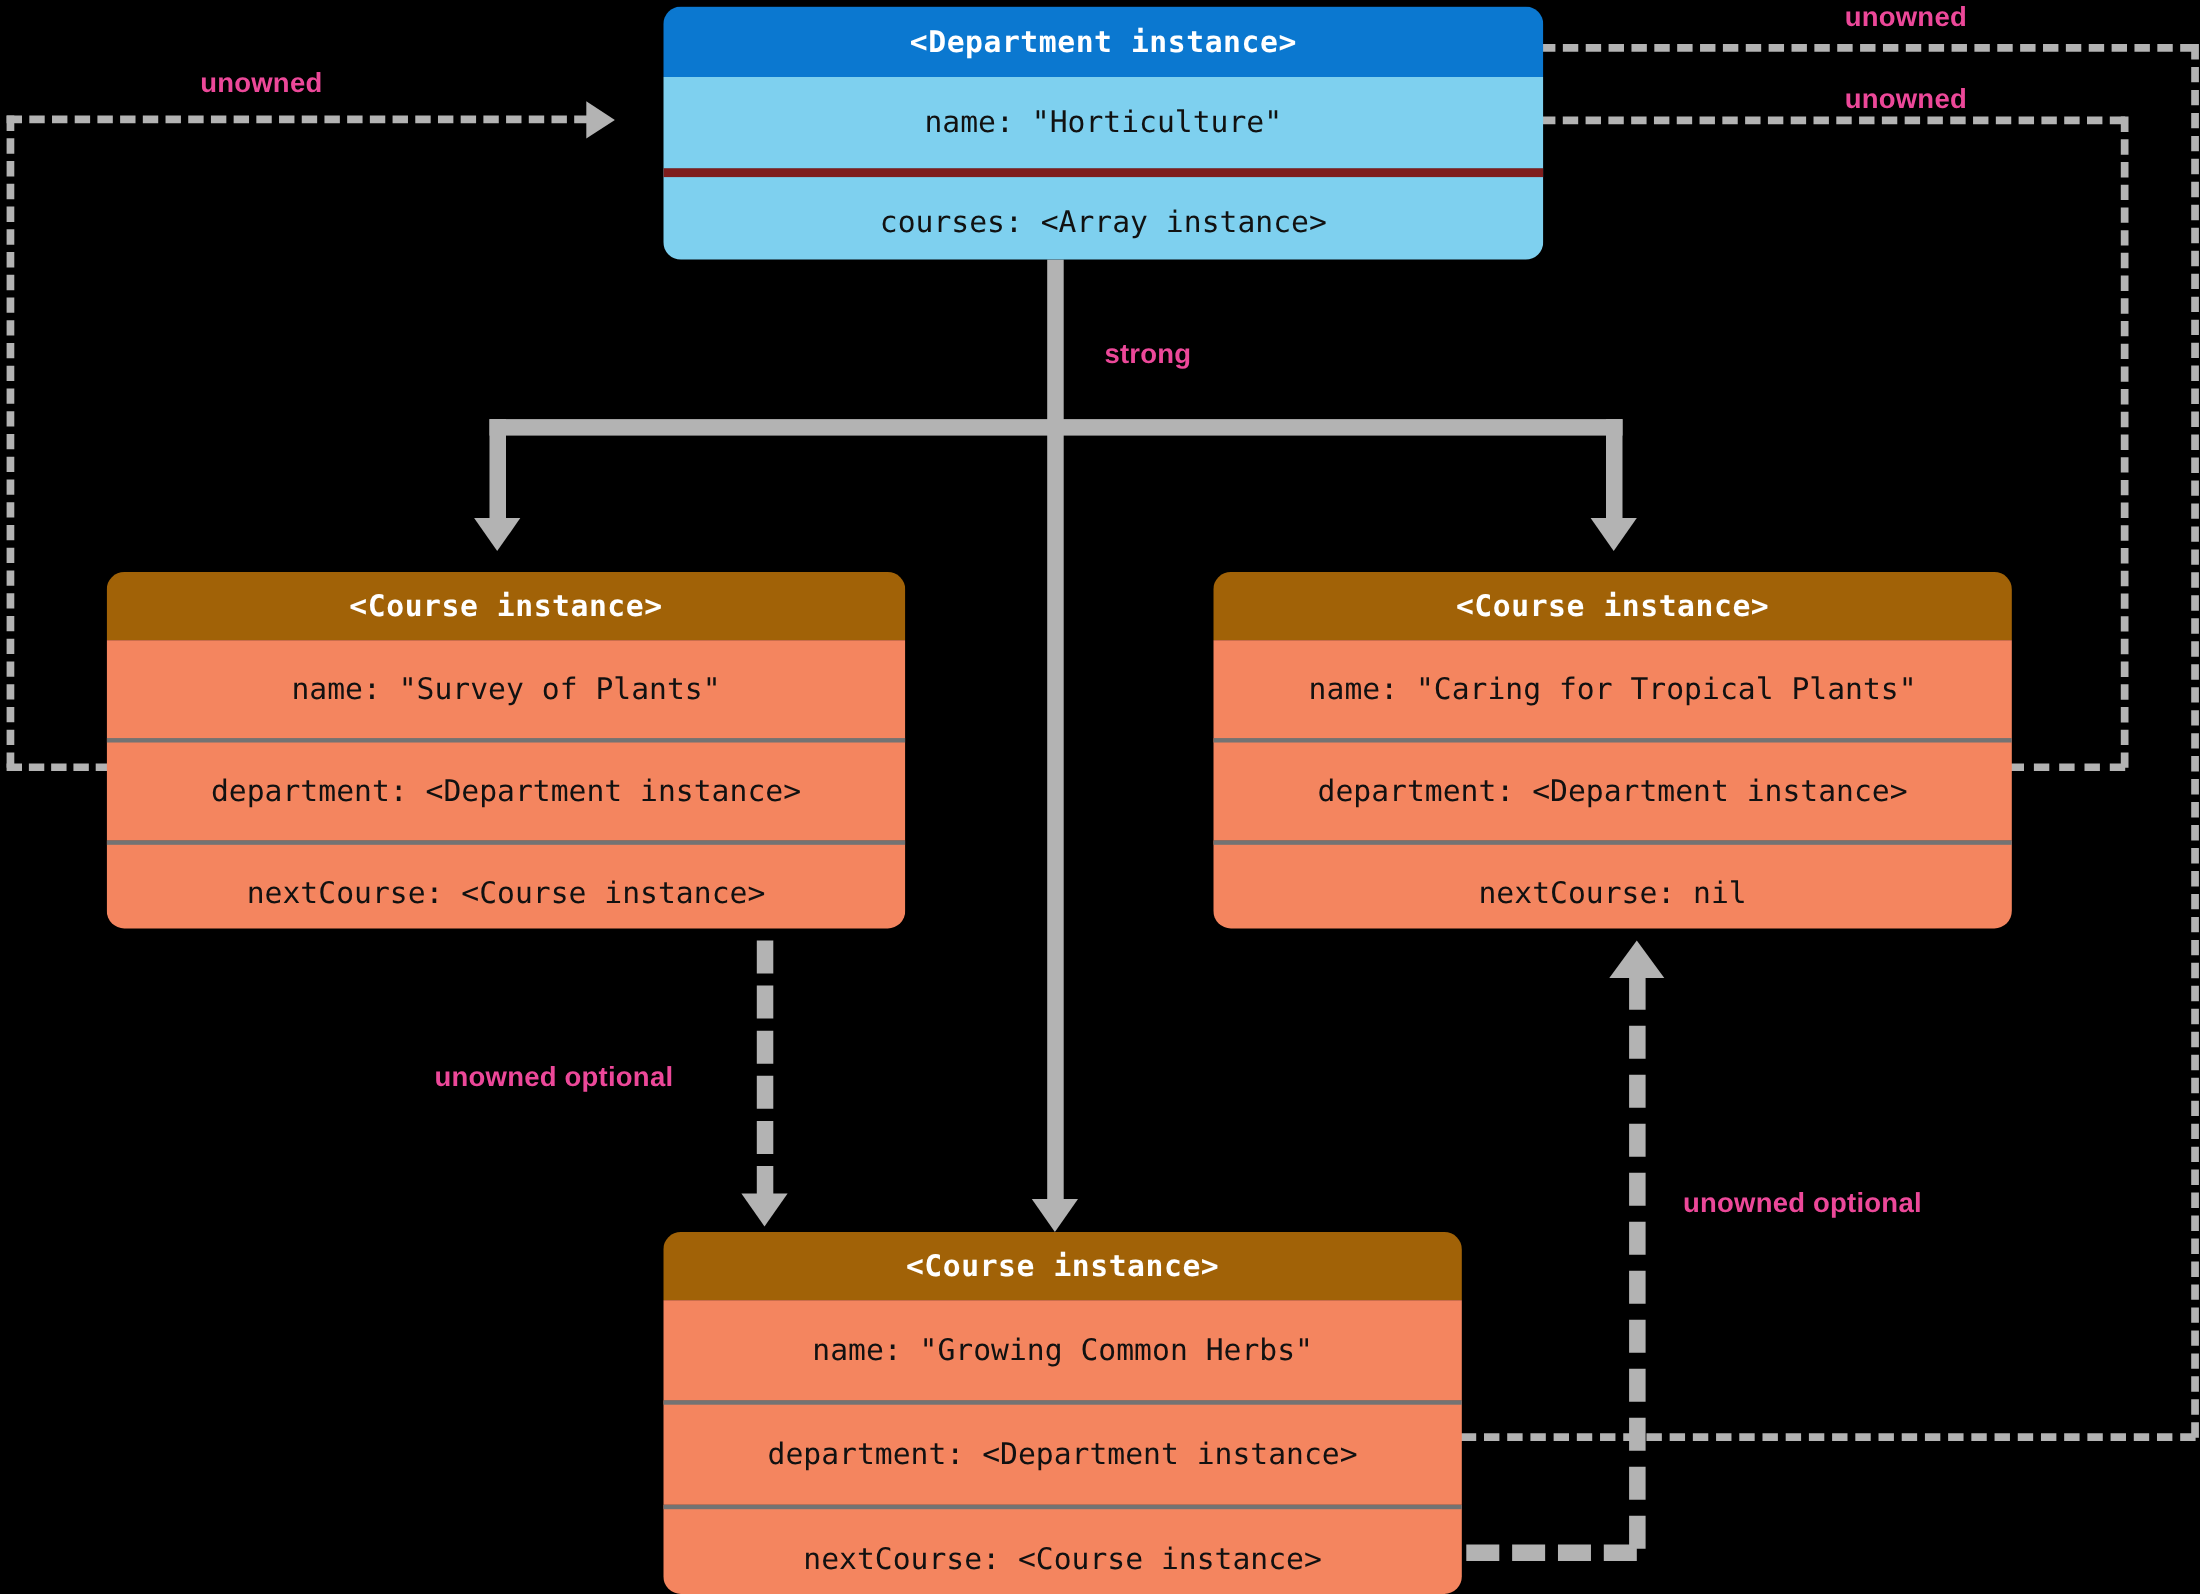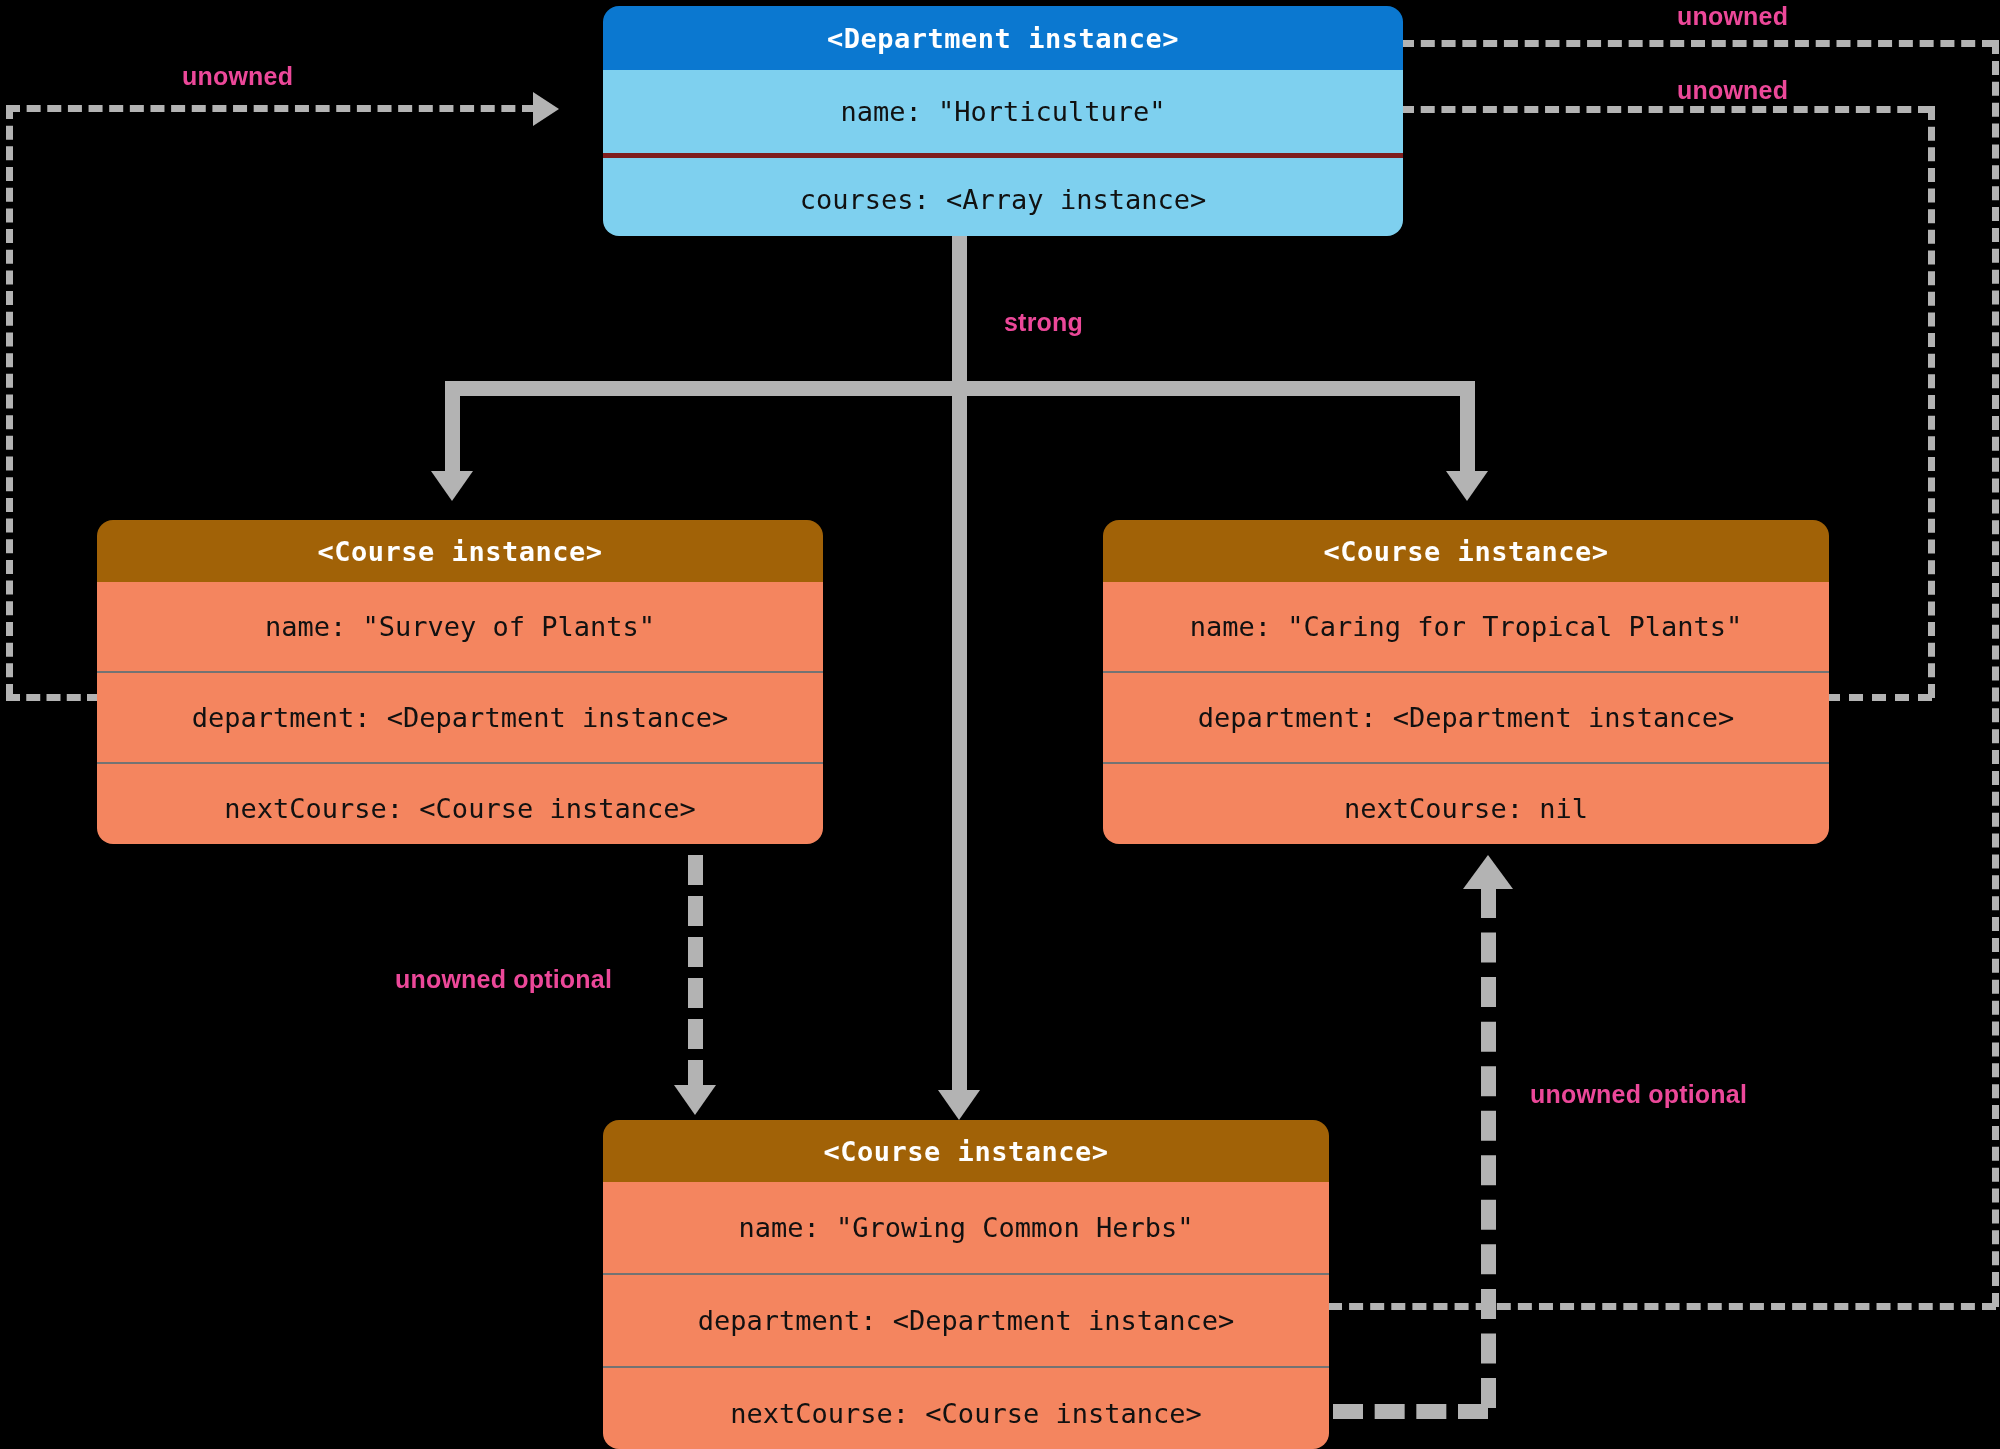--- a/index.html
+++ b/index.html
@@ -14,27 +14,27 @@
       font-family:"DejaVu Sans Mono",monospace;
       font-size:27px;letter-spacing:.5px;
       display:flex;align-items:center;justify-content:center;
   }
   .box .row{
       text-align:center;color:#111;
       font-family:"DejaVu Sans Mono",monospace;
       font-size:27px;
       display:flex;align-items:center;justify-content:center;
   }
-  .box .row + .row{border-top:2px solid #737373;}
+  .box .row + .row{border-top:4px solid #737373;}
 
   
   .dept{left:603px;top:6px;width:800px;height:230px;}
   .dept .hdr{background:#0b78d0;height:64px;}
   .dept .row{background:#7ed0ef;height:83px;}
-  .dept .row + .row{border-top:5px solid #7f1d1d;}
+  .dept .row + .row{border-top:8px solid #7f1d1d;}
 
   
   .course .hdr{background:#a16207;height:62px;}
   .course .row{background:#f4855f;height:89px;}
 
   .course-left{left:97px;top:520px;width:726px;height:324px;}
   .course-right{left:1103px;top:520px;width:726px;height:324px;}
   .course-bottom{left:603px;top:1120px;width:726px;height:329px;}
   .course-bottom .row{height:91px;}
 

